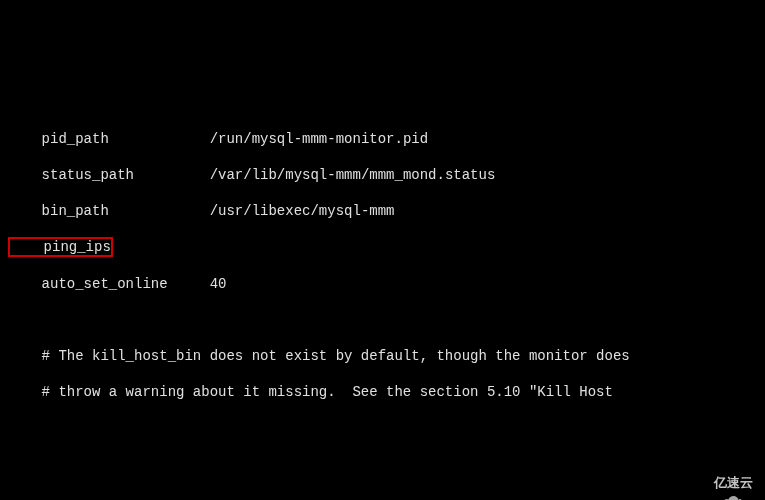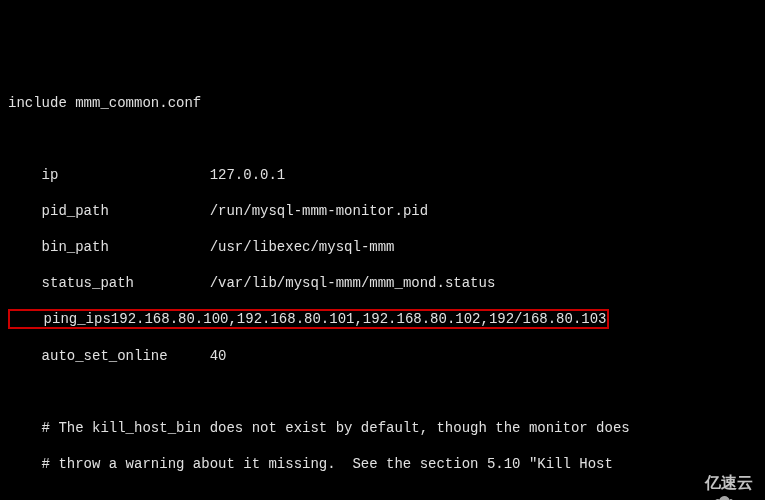--- a/index.html
+++ b/index.html
@@ -36,21 +36,21 @@
       height: 16px;
       position: relative;
     }
     .watermark-cloud svg {
       fill: #ffffff;
       opacity: 0.9;
     }
     .watermark-text {
       color: #ffffff;
       font-family: sans-serif;
-      font-size: 16px;
+      font-size: 13px;
       font-weight: bold;
       opacity: 0.9;
     }
     .line {
       height: 18px;
     }
     .row {
       display: flex;
       align-items: flex-start;
     }
@@ -61,27 +61,25 @@
       height: 20px;
       margin-top: -1px;
     }
   </style>
 </head>
 <body>
 
 
 
 <div class="terminal">
-<div class="line">include mmm_common.conf</div>
 <div class="line"></div>
-<div class="line"><span>    ip</span>                  <span>127.0.0.1</span></div>
 <div class="line"><span>    pid_path</span>            <span>/run/mysql-mmm-monitor.pid</span></div>
+<div class="line"><span>    status_path</span>         <span>/var/lib/mysql-mmm/mmm_mond.status</span></div>
 <div class="line"><span>    bin_path</span>            <span>/usr/libexec/mysql-mmm</span></div>
-<div class="line"><span>    status_path</span>         <span>/var/lib/mysql-mmm/mmm_mond.status</span></div>
-<div class="row"><span class="hl-row"><span>    ping_ips</span>            <span>192.168.80.100,192.168.80.101,192.168.80.102,192/168.80.103</span></span></div>
+<div class="row"><span class="hl-row"><span>    ping_ips</span>            </span></div>
 <div class="line"><span>    auto_set_online</span>     <span>40</span></div>
 <div class="line"></div>
 <div class="line">    # The kill_host_bin does not exist by default, though the monitor does</div>
 <div class="line">    # throw a warning about it missing.  See the section 5.10 "Kill Host</div>
 
 
 
 
 
 

